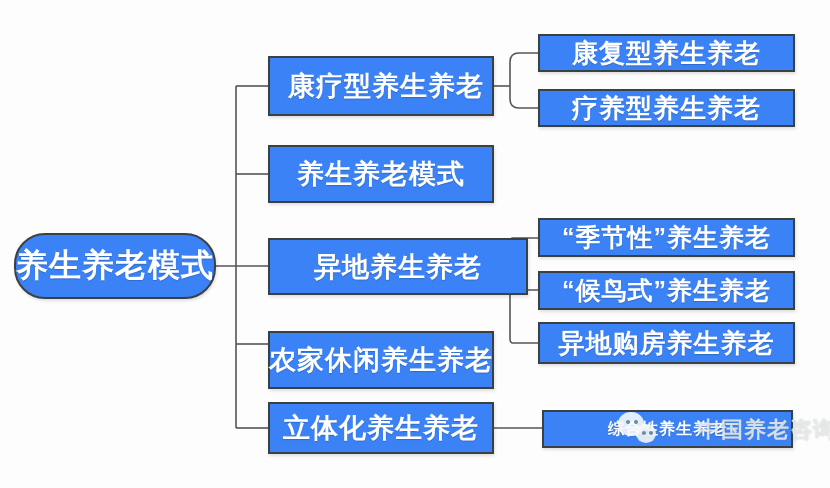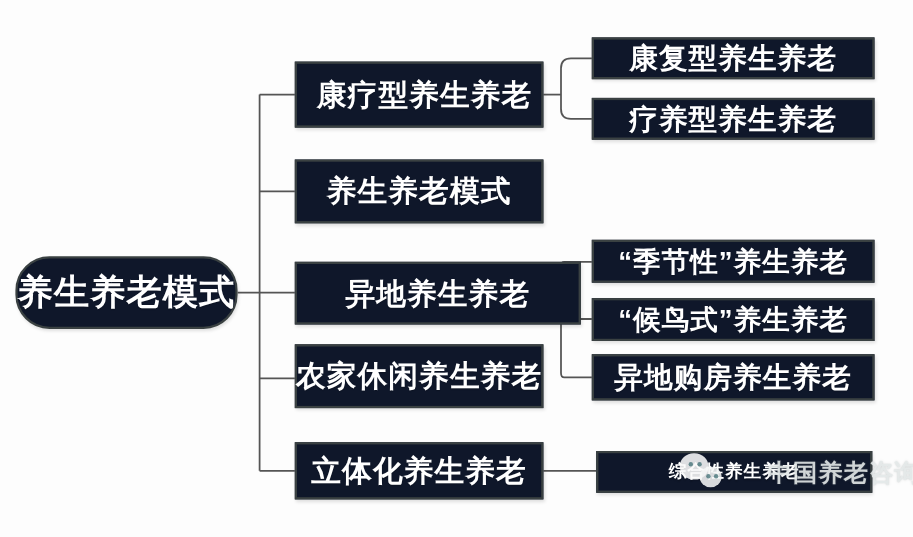--- a/index.html
+++ b/index.html
@@ -18,21 +18,21 @@
   .connectors {
     position: absolute;
     left: 0;
     top: 0;
     z-index: 1;
     pointer-events: none;
   }
   .node {
     position: absolute;
     z-index: 2;
-    background: #0f172a;
+    background: #3b82f6;
     border: 2px solid #3A4142;
     box-sizing: border-box;
     color: #ffffff;
     font-weight: bold;
     display: flex;
     align-items: center;
     justify-content: center;
     letter-spacing: 1px;
     text-shadow: 0 1px 1px rgba(0,0,0,0.18);
     box-shadow: 1px 2px 3px rgba(0,0,0,0.12);
@@ -110,21 +110,21 @@
   </svg>
 
   <div class="node" style="left:14px; top:233px; width:202px; height:66px; font-size:32px;border-radius:31px;">养生养老模式</div>
 
   <div class="node" style="left:268px; top:56px; width:226px; height:60px; font-size:27px;padding-left:10px;">康疗型养生养老</div>
 
   <div class="node" style="left:268px; top:145px; width:226px; height:58px; font-size:27px;">养生养老模式</div>
 
   <div class="node" style="left:268px; top:238px; width:260px; height:57px; font-size:27px;">异地养生养老</div>
 
-  <div class="node" style="left:268px; top:313px; width:226px; height:58px; font-size:27px;">农家休闲养生养老</div>
+  <div class="node" style="left:268px; top:331px; width:226px; height:58px; font-size:27px;">农家休闲养生养老</div>
 
   <div class="node" style="left:268px; top:402px; width:226px; height:52px; font-size:27px;">立体化养生养老</div>
 
   <div class="node" style="left:538px; top:34px; width:257px; height:38px; font-size:26px;">康复型养生养老</div>
 
   <div class="node" style="left:538px; top:89px; width:257px; height:38px; font-size:26px;">疗养型养生养老</div>
 
   <div class="node" style="left:538px; top:218px; width:257px; height:39px; font-size:25px;">“季节性”养生养老</div>
 
   <div class="node" style="left:538px; top:271px; width:257px; height:39px; font-size:25px;">“候鸟式”养生养老</div>

